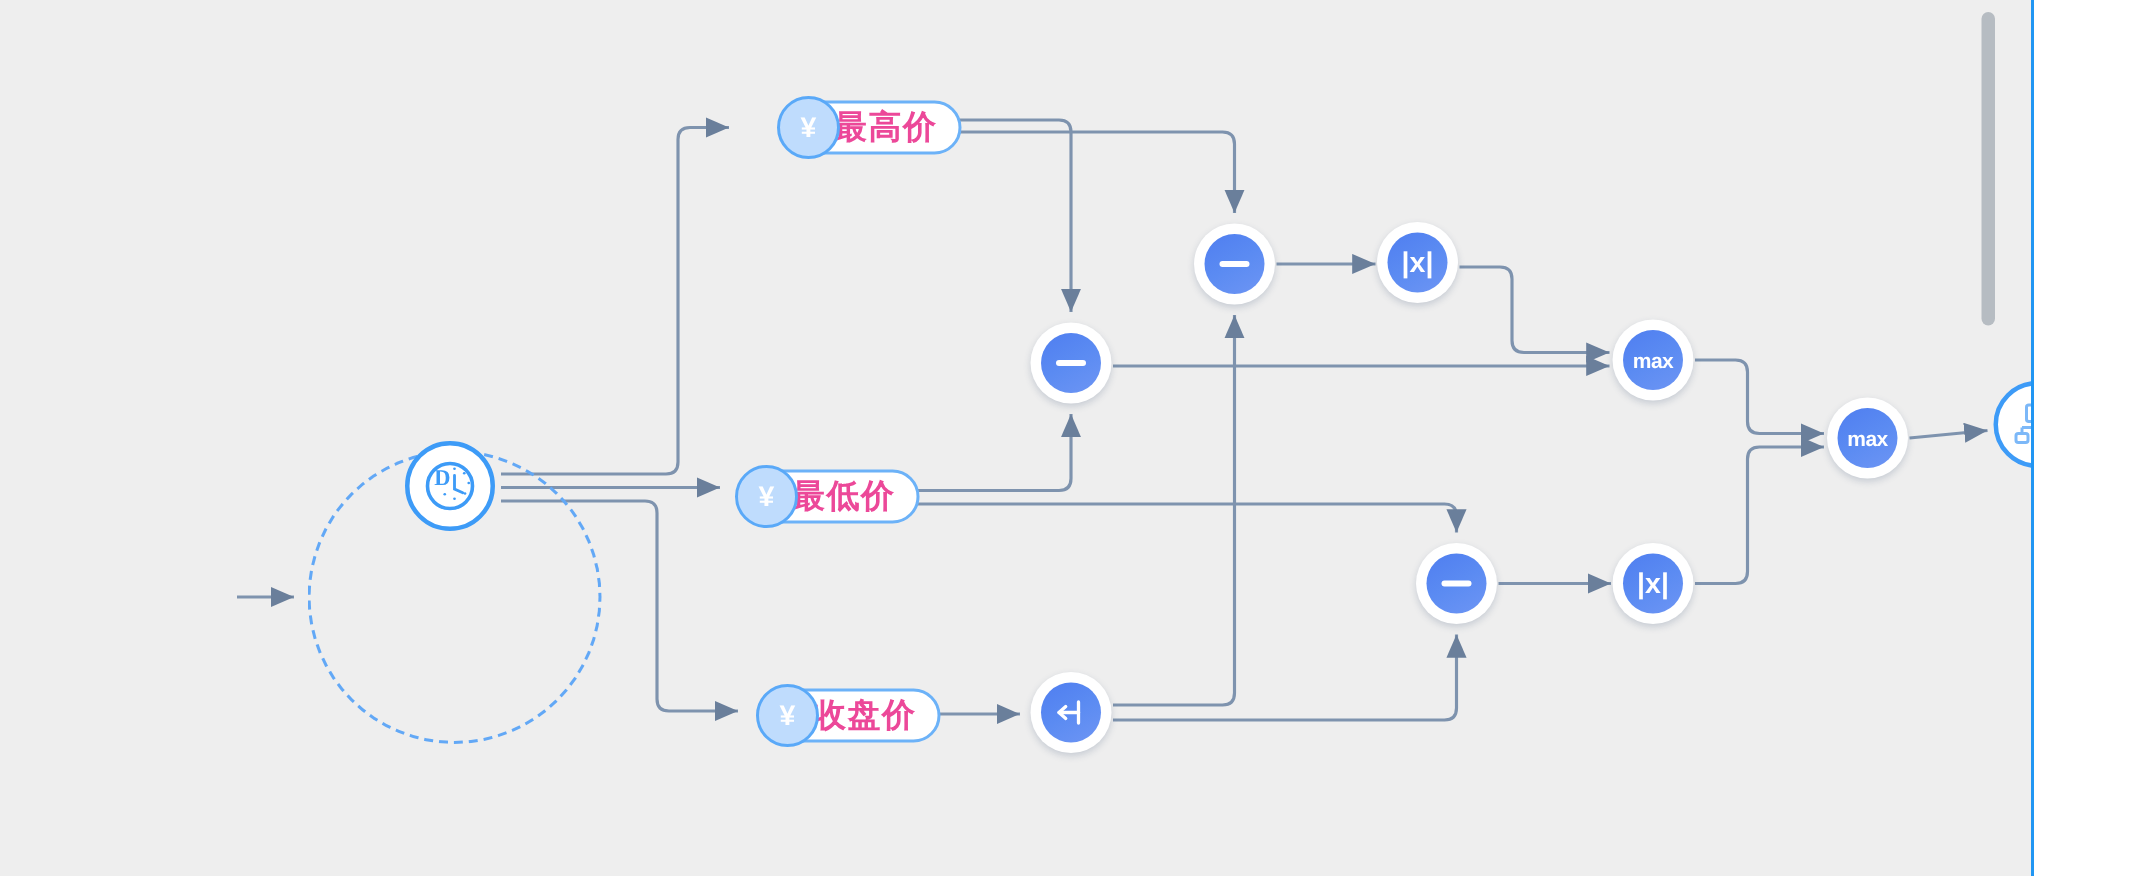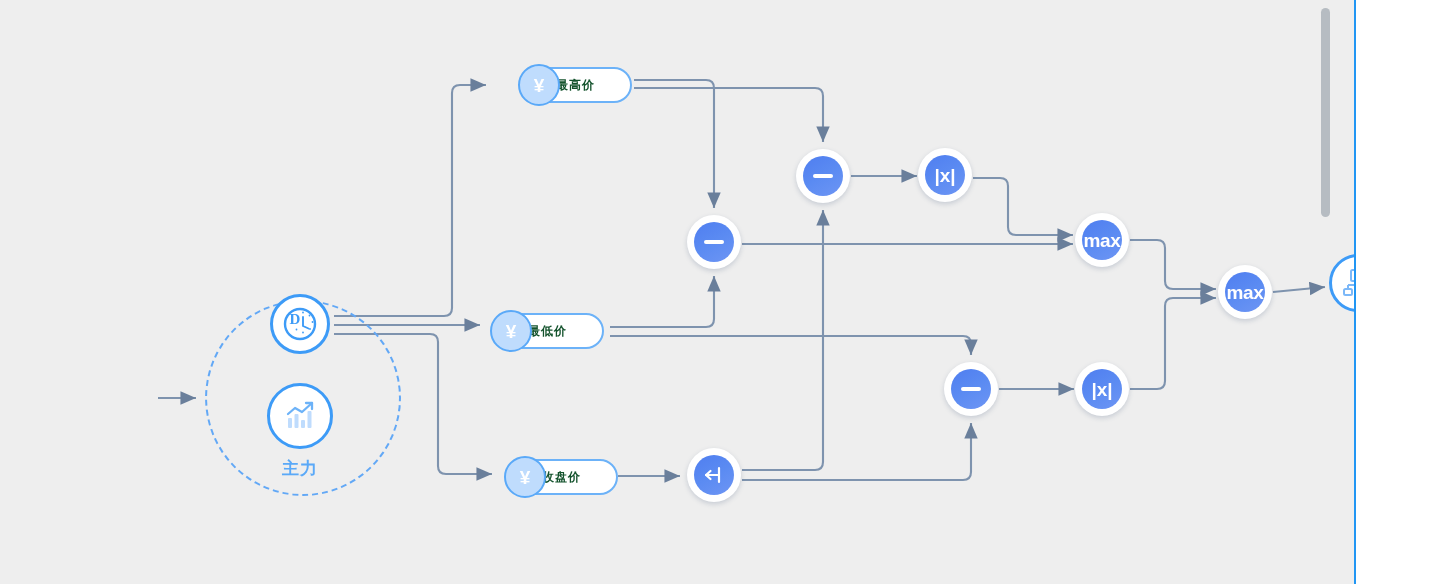--- a/index.html
+++ b/index.html
@@ -52,21 +52,21 @@
     letter-spacing:1px;
   }
 
   
   .pill{
     position:absolute;height:36px;border:2px solid #6cb2f8;
     border-radius:18px;background:#ffffff;box-sizing:border-box;
     display:flex;align-items:center;
   }
   .pill .pill-text{
-    color:#14532d;font-size:12px;font-weight:bold;padding:0 14px 0 34px;
+    color:#ec4899;font-size:22px;font-weight:bold;padding:0 14px 0 34px;
     white-space:nowrap;letter-spacing:1px;
   }
   .pill-badge{
     position:absolute;left:-4px;top:-5px;width:42px;height:42px;
     border-radius:50%;background:#bfdcfd;border:2px solid #5aa9f8;
     box-sizing:border-box;display:flex;align-items:center;justify-content:center;
     color:#ffffff;font-size:19px;font-weight:bold;line-height:1;
   }
 
   
@@ -76,21 +76,21 @@
     display:flex;align-items:center;justify-content:center;box-sizing:border-box;
   }
   .op-inner{
     width:40px;height:40px;border-radius:50%;
     background:linear-gradient(150deg,#4f7ef0 0%,#5b8bf2 50%,#6d95f4 100%);
     display:flex;align-items:center;justify-content:center;
     color:#ffffff;overflow:hidden;
   }
   .op-minus{width:20px;height:4px;background:#ffffff;border-radius:2px;}
   .op-abs{font-size:19px;font-weight:bold;line-height:1;letter-spacing:0px;}
-  .op-max{font-size:19px;font-weight:bold;line-height:1;letter-spacing:-.3px;}
+  .op-max{font-size:14px;font-weight:bold;line-height:1;letter-spacing:-.3px;}
 </style>
 </head>
 <body>
 
 <div id="root">
 
   <div class="canvas">
 
     <svg class="edges" viewBox="0 0 1354 584" width="1354" height="584">
       <defs>
@@ -136,33 +136,20 @@
 
         <path d="M1273,292 L1325,287" marker-end="url(#ah)"></path>
       </g>
     </svg>
 
     <div class="nodes">
 
       <div class="group-circle" style="left:205px;top:300px;width:196px;height:196px;"></div>
 
 
-      <div class="node node-outline" style="left:267px;top:383px;width:66px;height:66px;">
-        <svg width="38" height="38" viewBox="0 0 38 38">
-          <g fill="#bfdcfd">
-            <rect x="7" y="21" width="4" height="10" rx="1"></rect>
-            <rect x="13.5" y="17" width="4" height="14" rx="1"></rect>
-            <rect x="20" y="23" width="4" height="8" rx="1"></rect>
-            <rect x="26.5" y="14" width="4" height="17" rx="1"></rect>
-          </g>
-          <polyline points="7,17 14,11 21,15 31,6" fill="none" stroke="#6cb2f8" stroke-width="2.3" stroke-linecap="round" stroke-linejoin="round"></polyline>
-          <polyline points="25,6 31,6 31,12" fill="none" stroke="#6cb2f8" stroke-width="2.3" stroke-linecap="round" stroke-linejoin="round"></polyline>
-        </svg>
-        <div class="node-label" style="top:71px;">主力</div>
-      </div>
 
       <div class="node node-outline" style="left:270px;top:294px;width:60px;height:60px;">
         <svg width="38" height="38" viewBox="0 0 38 38">
           <circle cx="19" cy="19" r="15" fill="none" stroke="#3d9bf7" stroke-width="2.4"></circle>
           <text x="8.5" y="18.5" font-family="Liberation Serif, serif" font-size="15" font-weight="bold" fill="#3d9bf7">D</text>
           <g stroke="#3d9bf7" stroke-width="1.9" stroke-linecap="round" fill="none">
             <path d="M22,12 L22,21 L27.5,23.5"></path>
           </g>
           <g fill="#3d9bf7">
             <circle cx="22" cy="7.5" r=".9"></circle>

